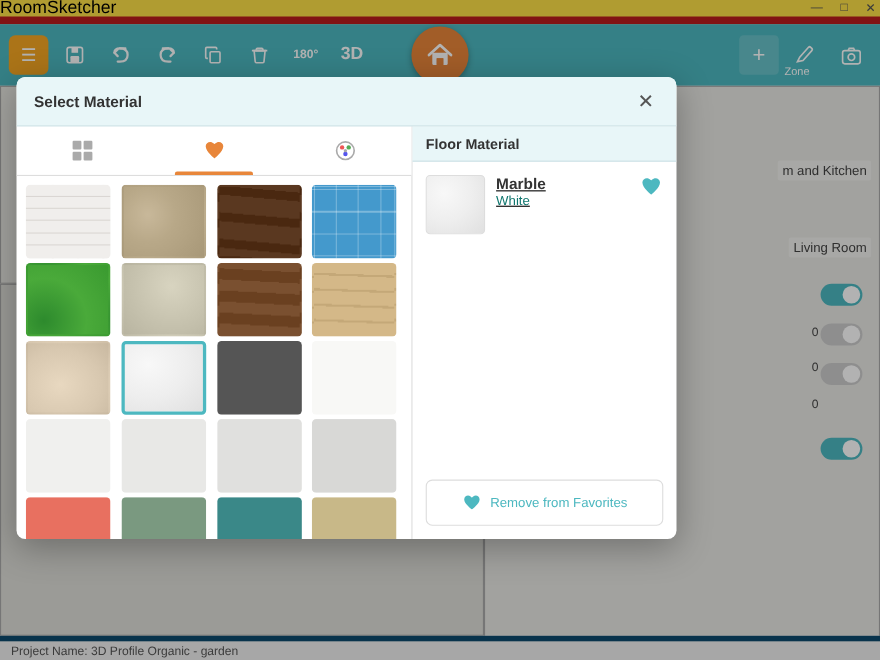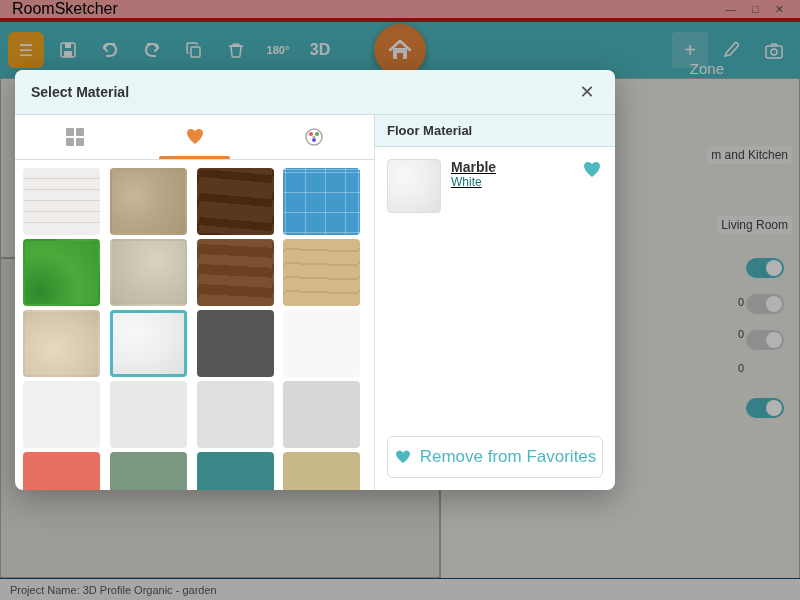--- a/index.html
+++ b/index.html
@@ -9,26 +9,26 @@
       overflow: hidden;
       font-family: 'Segoe UI', Arial, sans-serif;
       background: #e8e8e8;
       position: relative;
     }
 
     
     #titlebar {
       width: 100%;
       height: 22px;
-      background: #fca5a5;
+      background: #fde047;
       display: flex;
       align-items: center;
       justify-content: space-between;
-      padding: 0 12px;
-      border-bottom: 4px solid #b91c1c;
+      padding: 0 0;
+      border-bottom: 7px solid #b91c1c;
     }
     #titlebar-controls {
       display: flex;
       gap: 8px;
     }
     .title-btn {
       font-size: 11px;
       color: #555;
       cursor: pointer;
       padding: 1px 4px;
@@ -80,23 +80,23 @@
 
     .toolbar-right {
       margin-left: auto;
       display: flex;
       gap: 6px;
       align-items: center;
     }
 
     #zone-label {
       position: absolute;
-      right: 76px;
+      right: 64px;
       top: 38px;
-      font-size: 15px;
+      font-size: 10px;
       color: white;
     }
 
     
     #canvas-area {
       position: absolute;
       top: 78px;
       left: 0;
       width: 800px;
       height: 522px;
@@ -111,21 +111,21 @@
       border: 1px solid #aaa;
     }
 
     
     #statusbar {
       position: absolute;
       bottom: 0;
       width: 100%;
       height: 22px;
       background: #f0f0f0;
-      border-top: 1px solid #0c4a6e;
+      border-top: 5px solid #0c4a6e;
       display: flex;
       align-items: center;
       padding: 0 10px;
       font-size: 11px;
       color: #555;
     }
 
     
     #modal-overlay {
       position: absolute;
@@ -395,21 +395,21 @@
     .action-btn {
       width: 100%;
       height: 42px;
       border: none;
       border-radius: 6px;
       cursor: pointer;
       display: flex;
       align-items: center;
       justify-content: center;
       gap: 8px;
-      font-size: 17px;
+      font-size: 12px;
       font-weight: 500;
     }
 
     .btn-favorites {
       background: white;
       border: 1px solid #ddd;
       color: #4db8c0;
     }
 
     .btn-clear {

